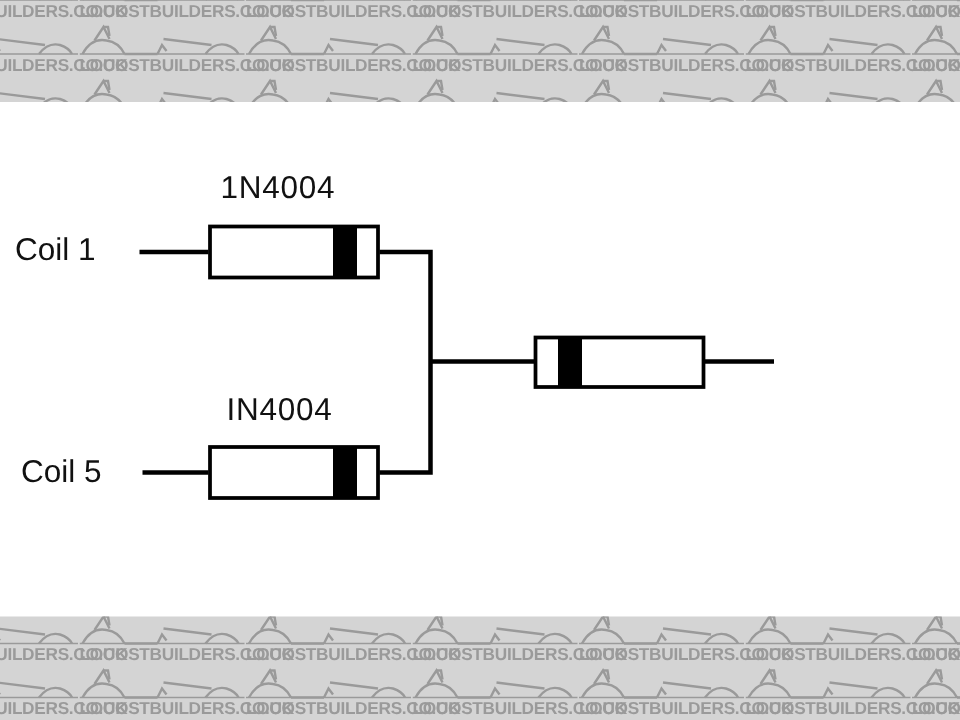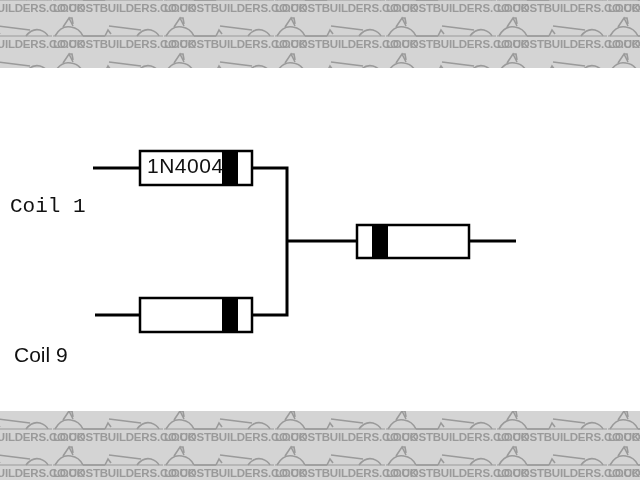--- a/index.html
+++ b/index.html
@@ -23,21 +23,20 @@
       font-family: "Liberation Sans", sans-serif; font-weight: bold;
       font-size: 11.5px; letter-spacing: -0.2px; color: #9a9a9a;
       white-space: nowrap; line-height: 12px;
     }
     .wm-car { position: absolute; top: 2px; left: 0; }
 
     .diagram { position: absolute; left: 0; top: 68px; width: 640px; height: 343px; }
     .label {
       position: absolute; color: #111; font-size: 21px; line-height: 22px; white-space: nowrap;
       font-family: "Liberation Sans", sans-serif;
-      margin-top: 40px;
     }
     .part-label { font-size: 21px; letter-spacing: 0.5px; }
     svg.schematic { position: absolute; left: 0; top: 0; }
   </style>
 </head>
 <body>
 
 <div class="banner banner-top">
   <div class="wm-row" style="top:-22px;">
       <div class="wm-tile" style="left: -58px;">
@@ -379,23 +378,24 @@
       <rect x="140" y="298" width="112" height="34" fill="#fff" stroke="#000" stroke-width="2.5"></rect>
       <rect x="222" y="298" width="16" height="34" fill="#000"></rect>
     </g>
 
     <g>
       <rect x="357" y="225" width="112" height="33" fill="#fff" stroke="#000" stroke-width="2.5"></rect>
       <rect x="372" y="225" width="16" height="33" fill="#000"></rect>
     </g>
   </svg>
 
-  <div class="label" style="left:10px; top:88px;font-family:Liberation Mono, monospace;">Coil 1</div>
-  <div class="label" style="left:14px; top:236px;">Coil 9</div>
+  <div class="label" style="left:10px; top:88px;">Coil 1</div>
+  <div class="label" style="left:14px; top:236px;">Coil 5</div>
   <div class="label part-label" style="left:147px; top:47px;">1N4004</div>
+  <div class="label part-label" style="left:151px; top:195px;">IN4004</div>
 </div>
 
 <div class="banner banner-bottom">
   <div class="wm-row" style="top:-4px;">
       <div class="wm-tile" style="left: -58px;">
         <div class="wm-car"><svg width="111" height="22" viewBox="0 0 111 22">
             <g fill="none" stroke="#9a9a9a" stroke-width="1.6">
               <path d="M2 20 Q8 9 18 11 Q26 12 30 20"></path>
               <path d="M10 11 L16 2 L20 10"></path>
               <path d="M16 2 L19 2 L20 8"></path>

